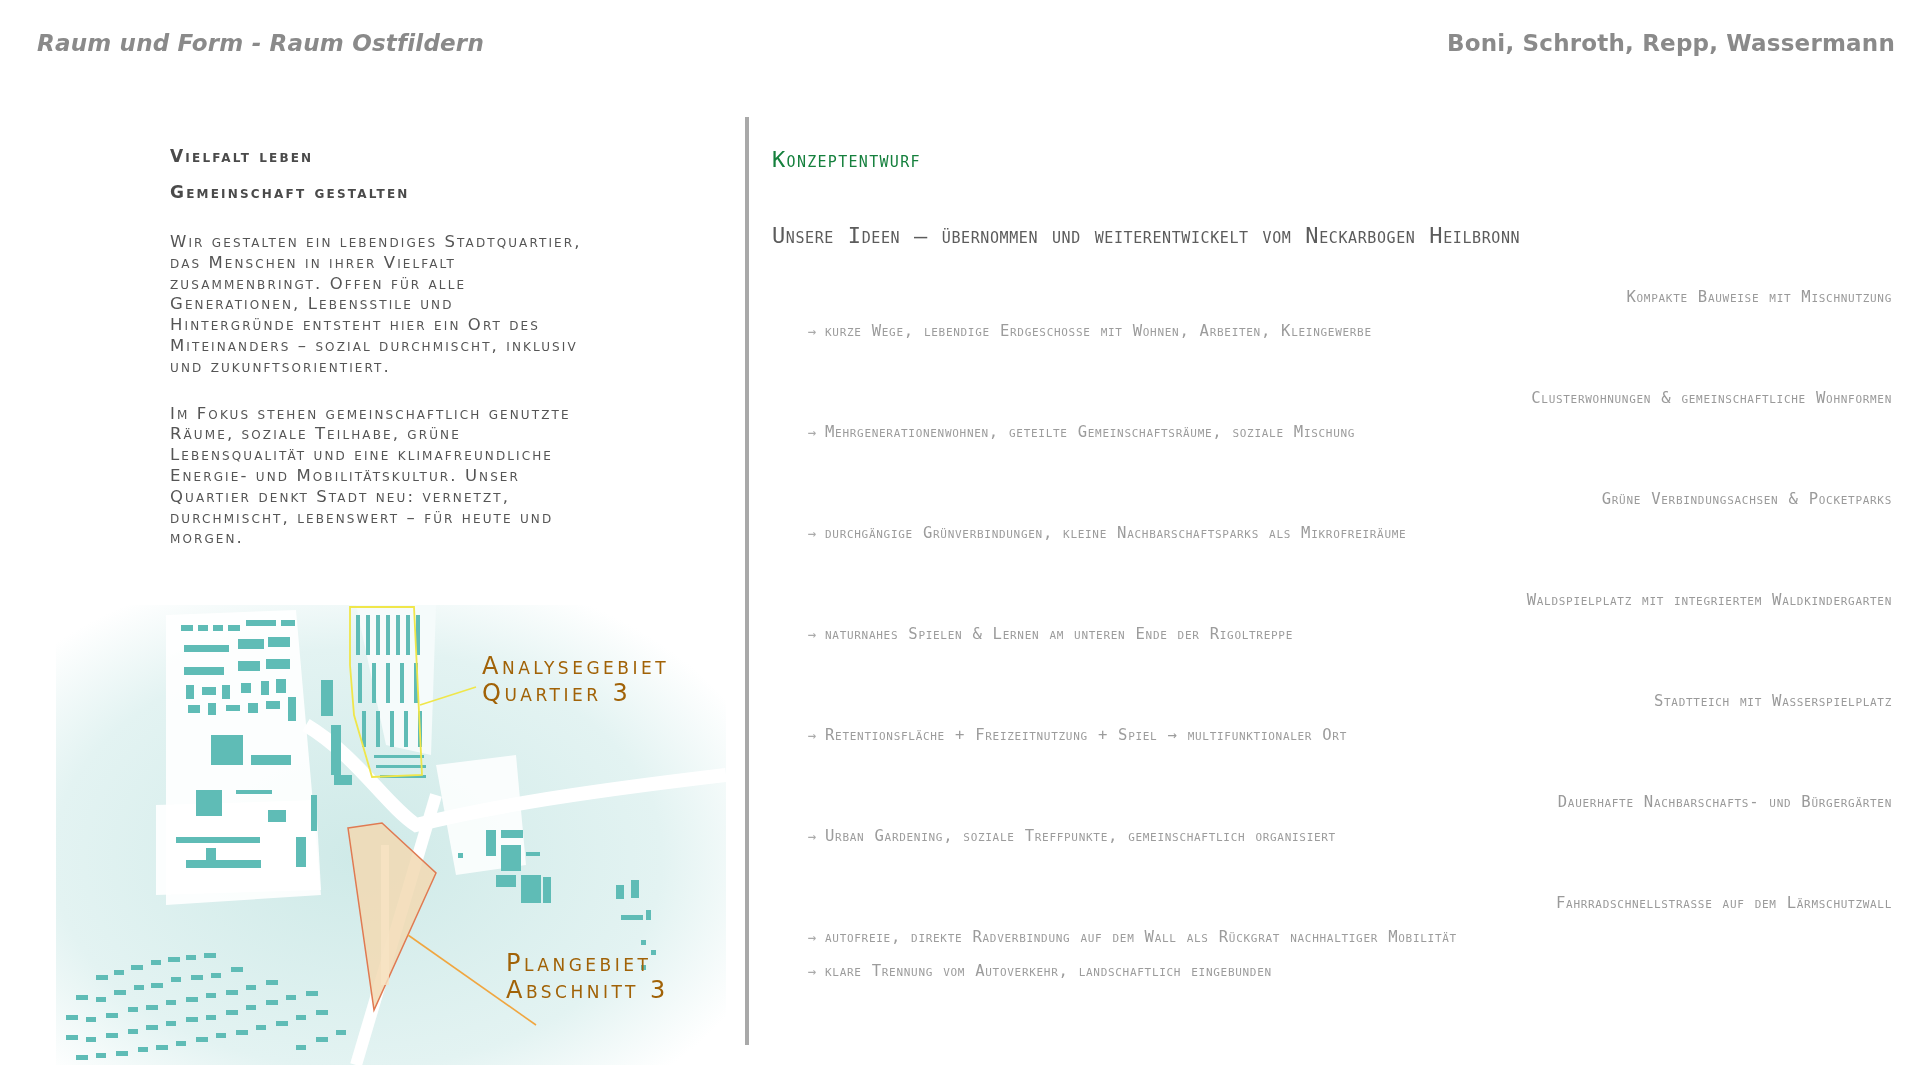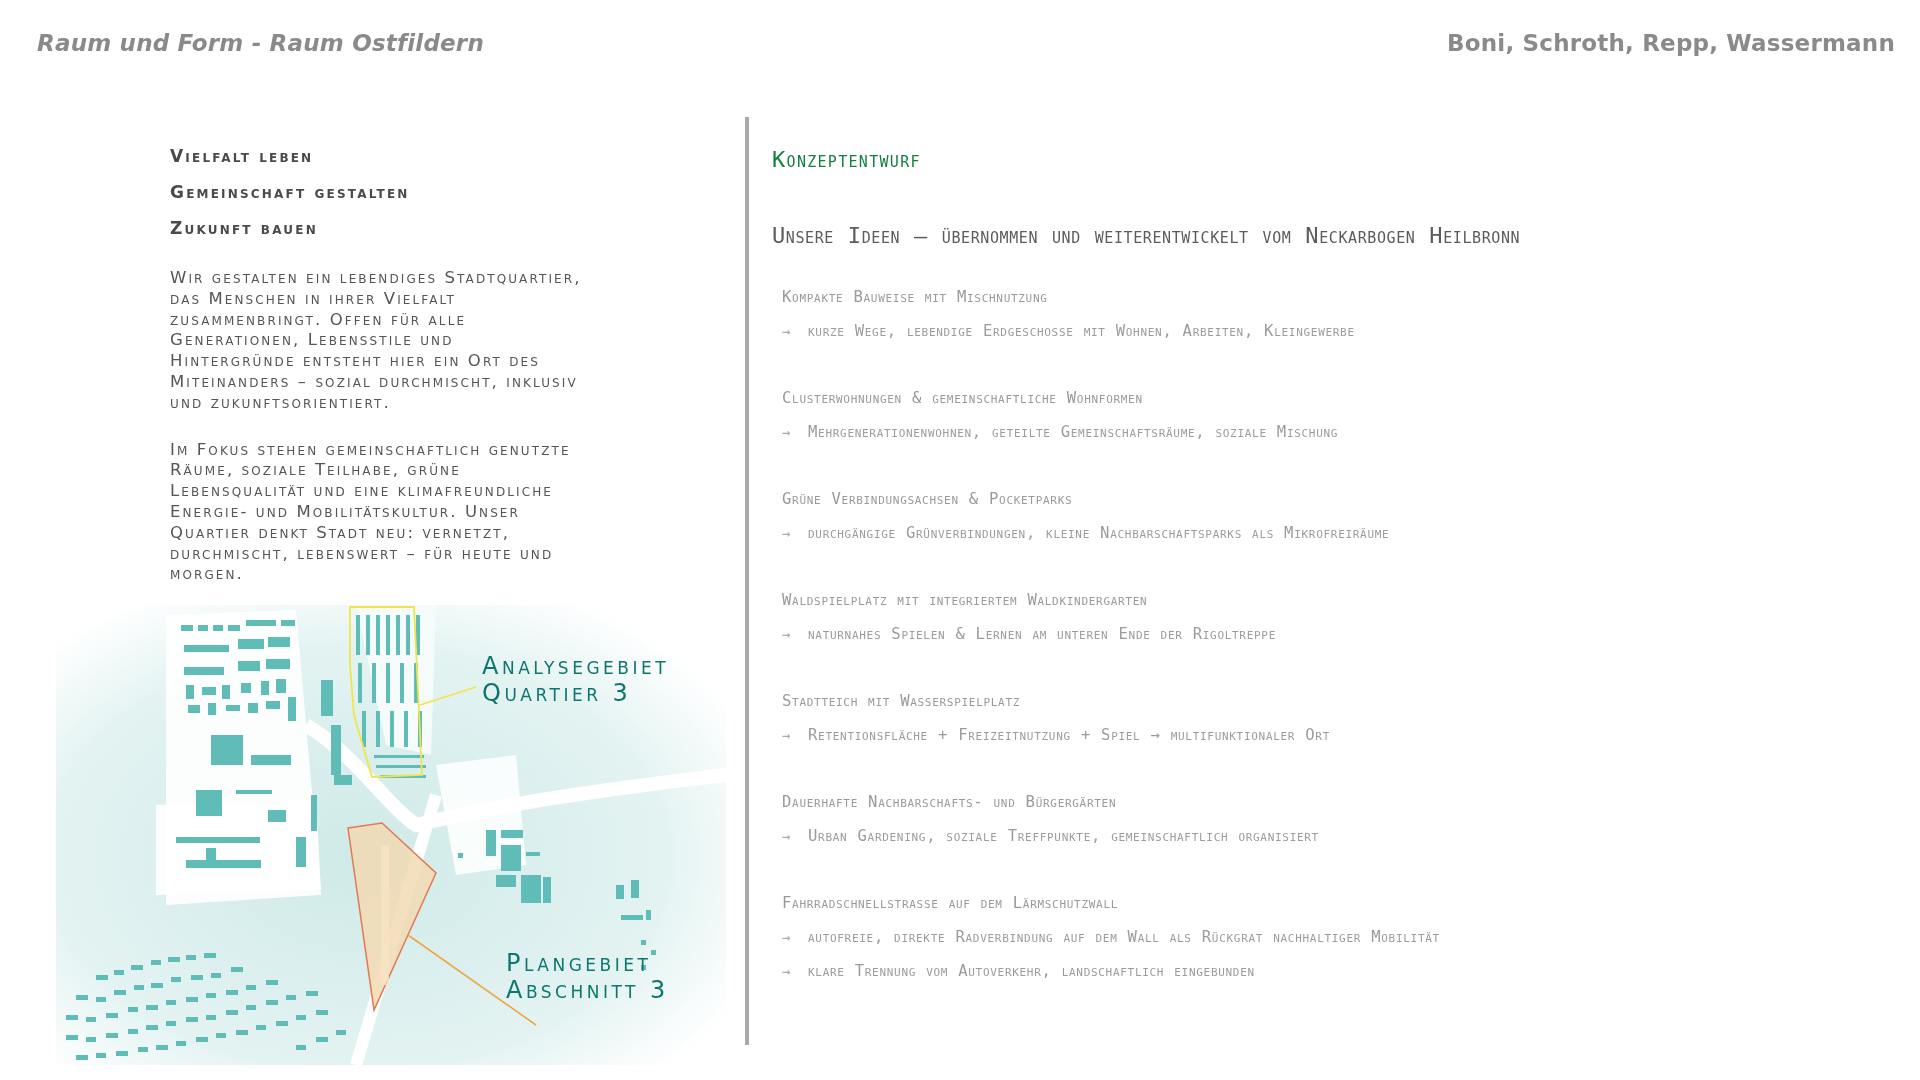--- a/index.html
+++ b/index.html
@@ -17,45 +17,44 @@
   .para + .para { margin-top: 26px; }
   .para-first { margin-top: 22px; }
 
   
   .divider { position: absolute; left: 745px; top: 117px; width: 4px; height: 928px; background: #a9a9a9; }
 
   
   .right-col { position: absolute; left: 772px; top: 145px; width: 1120px; }
   .r-title { font-family: "DejaVu Sans Mono", monospace; font-variant: small-caps; font-size: 22px; color: #15803d; letter-spacing: 1.3px; line-height: 30px; }
   .r-sub { margin-top: 50px; font-family: "DejaVu Sans Mono", monospace; font-variant: small-caps; font-size: 22px; color: #5c5c5c; letter-spacing: 0.6px; line-height: 22px; }
-  .idea { margin-left: 10px; }
+  .idea { margin-left: 27px; text-align: right; }
   .idea-head { font-family: "DejaVu Sans Mono", monospace; font-variant: small-caps; font-size: 15.6px; color: #9a9a9a; letter-spacing: 0.7px; line-height: 20px; }
   .idea-detail { margin-top: 14px; font-family: "DejaVu Sans Mono", monospace; font-variant: small-caps; font-size: 15.6px; color: #9c9c9c; letter-spacing: 0.7px; line-height: 20px; display: flex; align-items: center; }
   .arrow { display: inline-block; width: 18px; margin-right: 8px; color: #aaa; font-size: 14px; }
   .idea-first { margin-top: 40px; }
   .idea + .idea { margin-top: 47px; }
   .idea-detail + .idea-detail { margin-top: 14px; }
 
   
   .map { position: absolute; left: 56px; top: 605px; width: 670px; height: 460px; }
   .map svg { width: 100%; height: 100%; display: block; }
-  .map-label { position: absolute; font-family: "DejaVu Sans", sans-serif; font-variant: small-caps; font-size: 24px; color: #0f766e; letter-spacing: 3.5px; line-height: 27px; }
+  .map-label { position: absolute; font-family: "DejaVu Sans", sans-serif; font-variant: small-caps; font-size: 24px; color: #a16207; letter-spacing: 3.5px; line-height: 27px; }
   .lbl-analyse { left: 426px; top: 48px; }
   .lbl-plan { left: 450px; top: 345px; }
 </style>
 </head>
 <body>
 
 <div class="hdr hdr-left">Raum und Form - Raum Ostfildern</div>
 <div class="hdr hdr-right">Boni, Schroth, Repp, Wassermann</div>
 
 <div class="left-col">
   <div class="motto">Vielfalt leben</div>
   <div class="motto">Gemeinschaft gestalten</div>
-  <div class="motto">Zukunft bauen</div>
 
   <div class="para para-first">
     <div>Wir gestalten ein lebendiges Stadtquartier,</div>
     <div>das Menschen in ihrer Vielfalt</div>
     <div>zusammenbringt. Offen für alle</div>
     <div>Generationen, Lebensstile und</div>
     <div>Hintergründe entsteht hier ein Ort des</div>
     <div>Miteinanders – sozial durchmischt, inklusiv</div>
     <div>und zukunftsorientiert.</div>
   </div>

